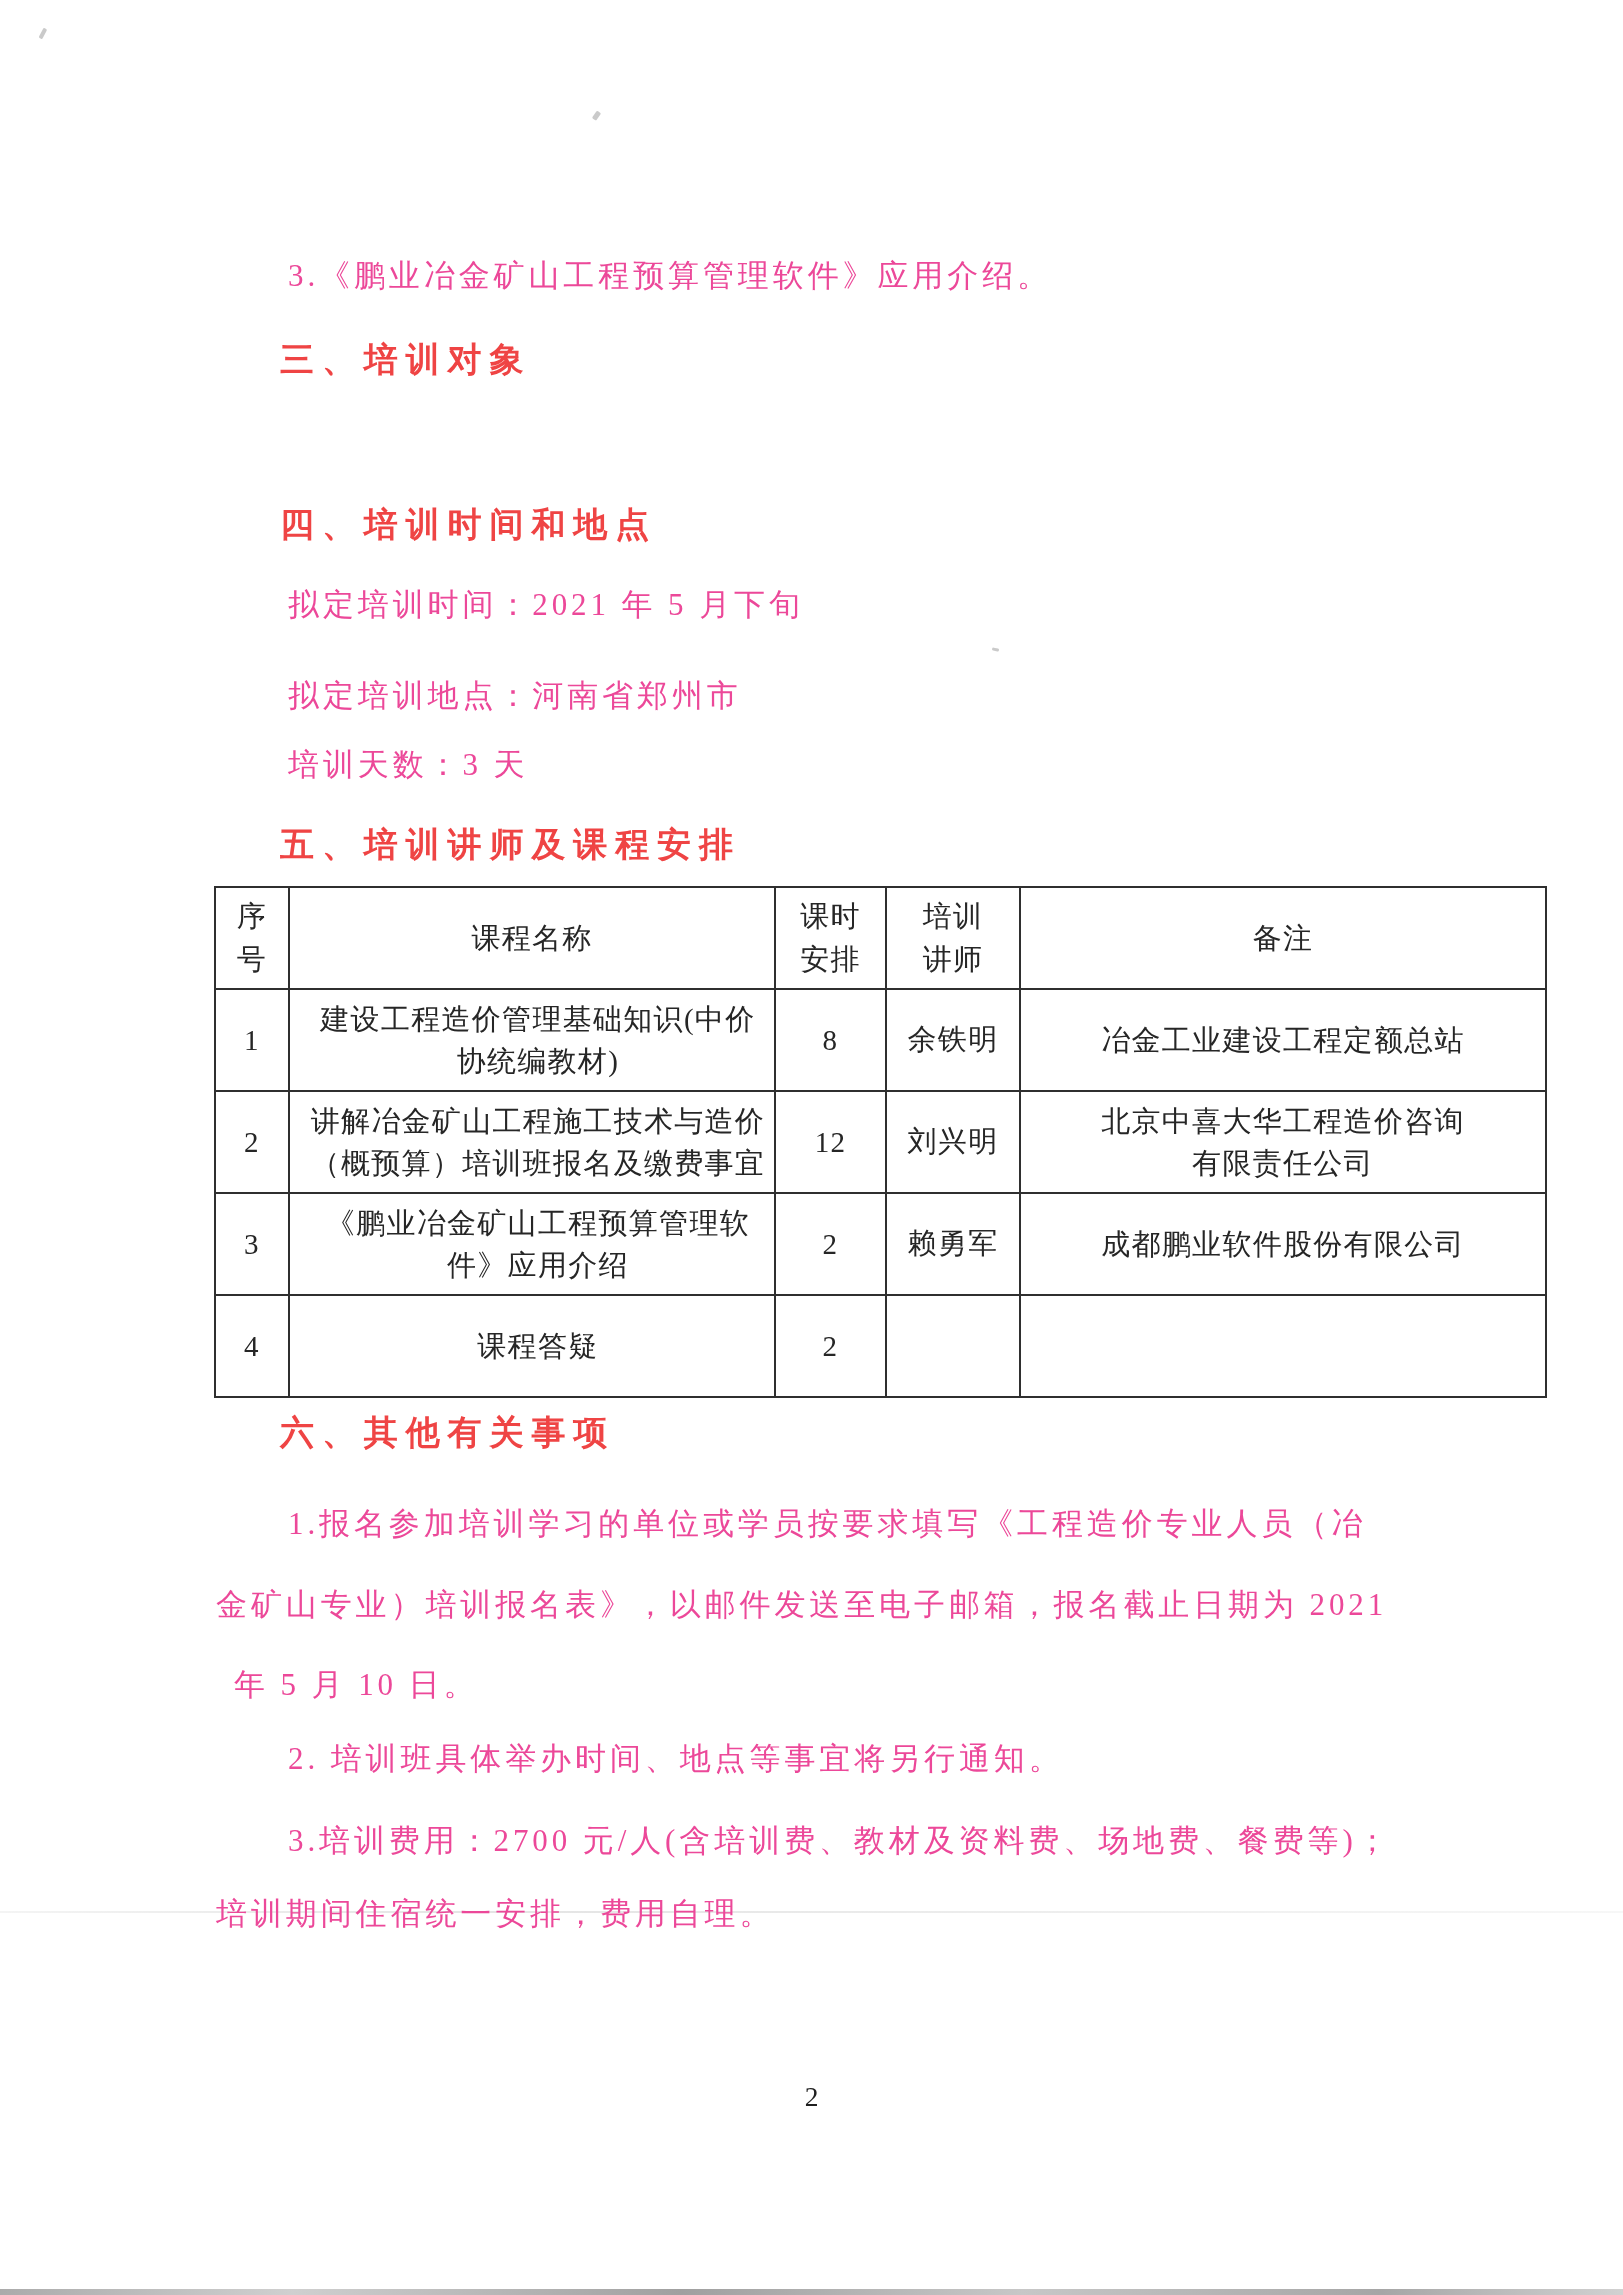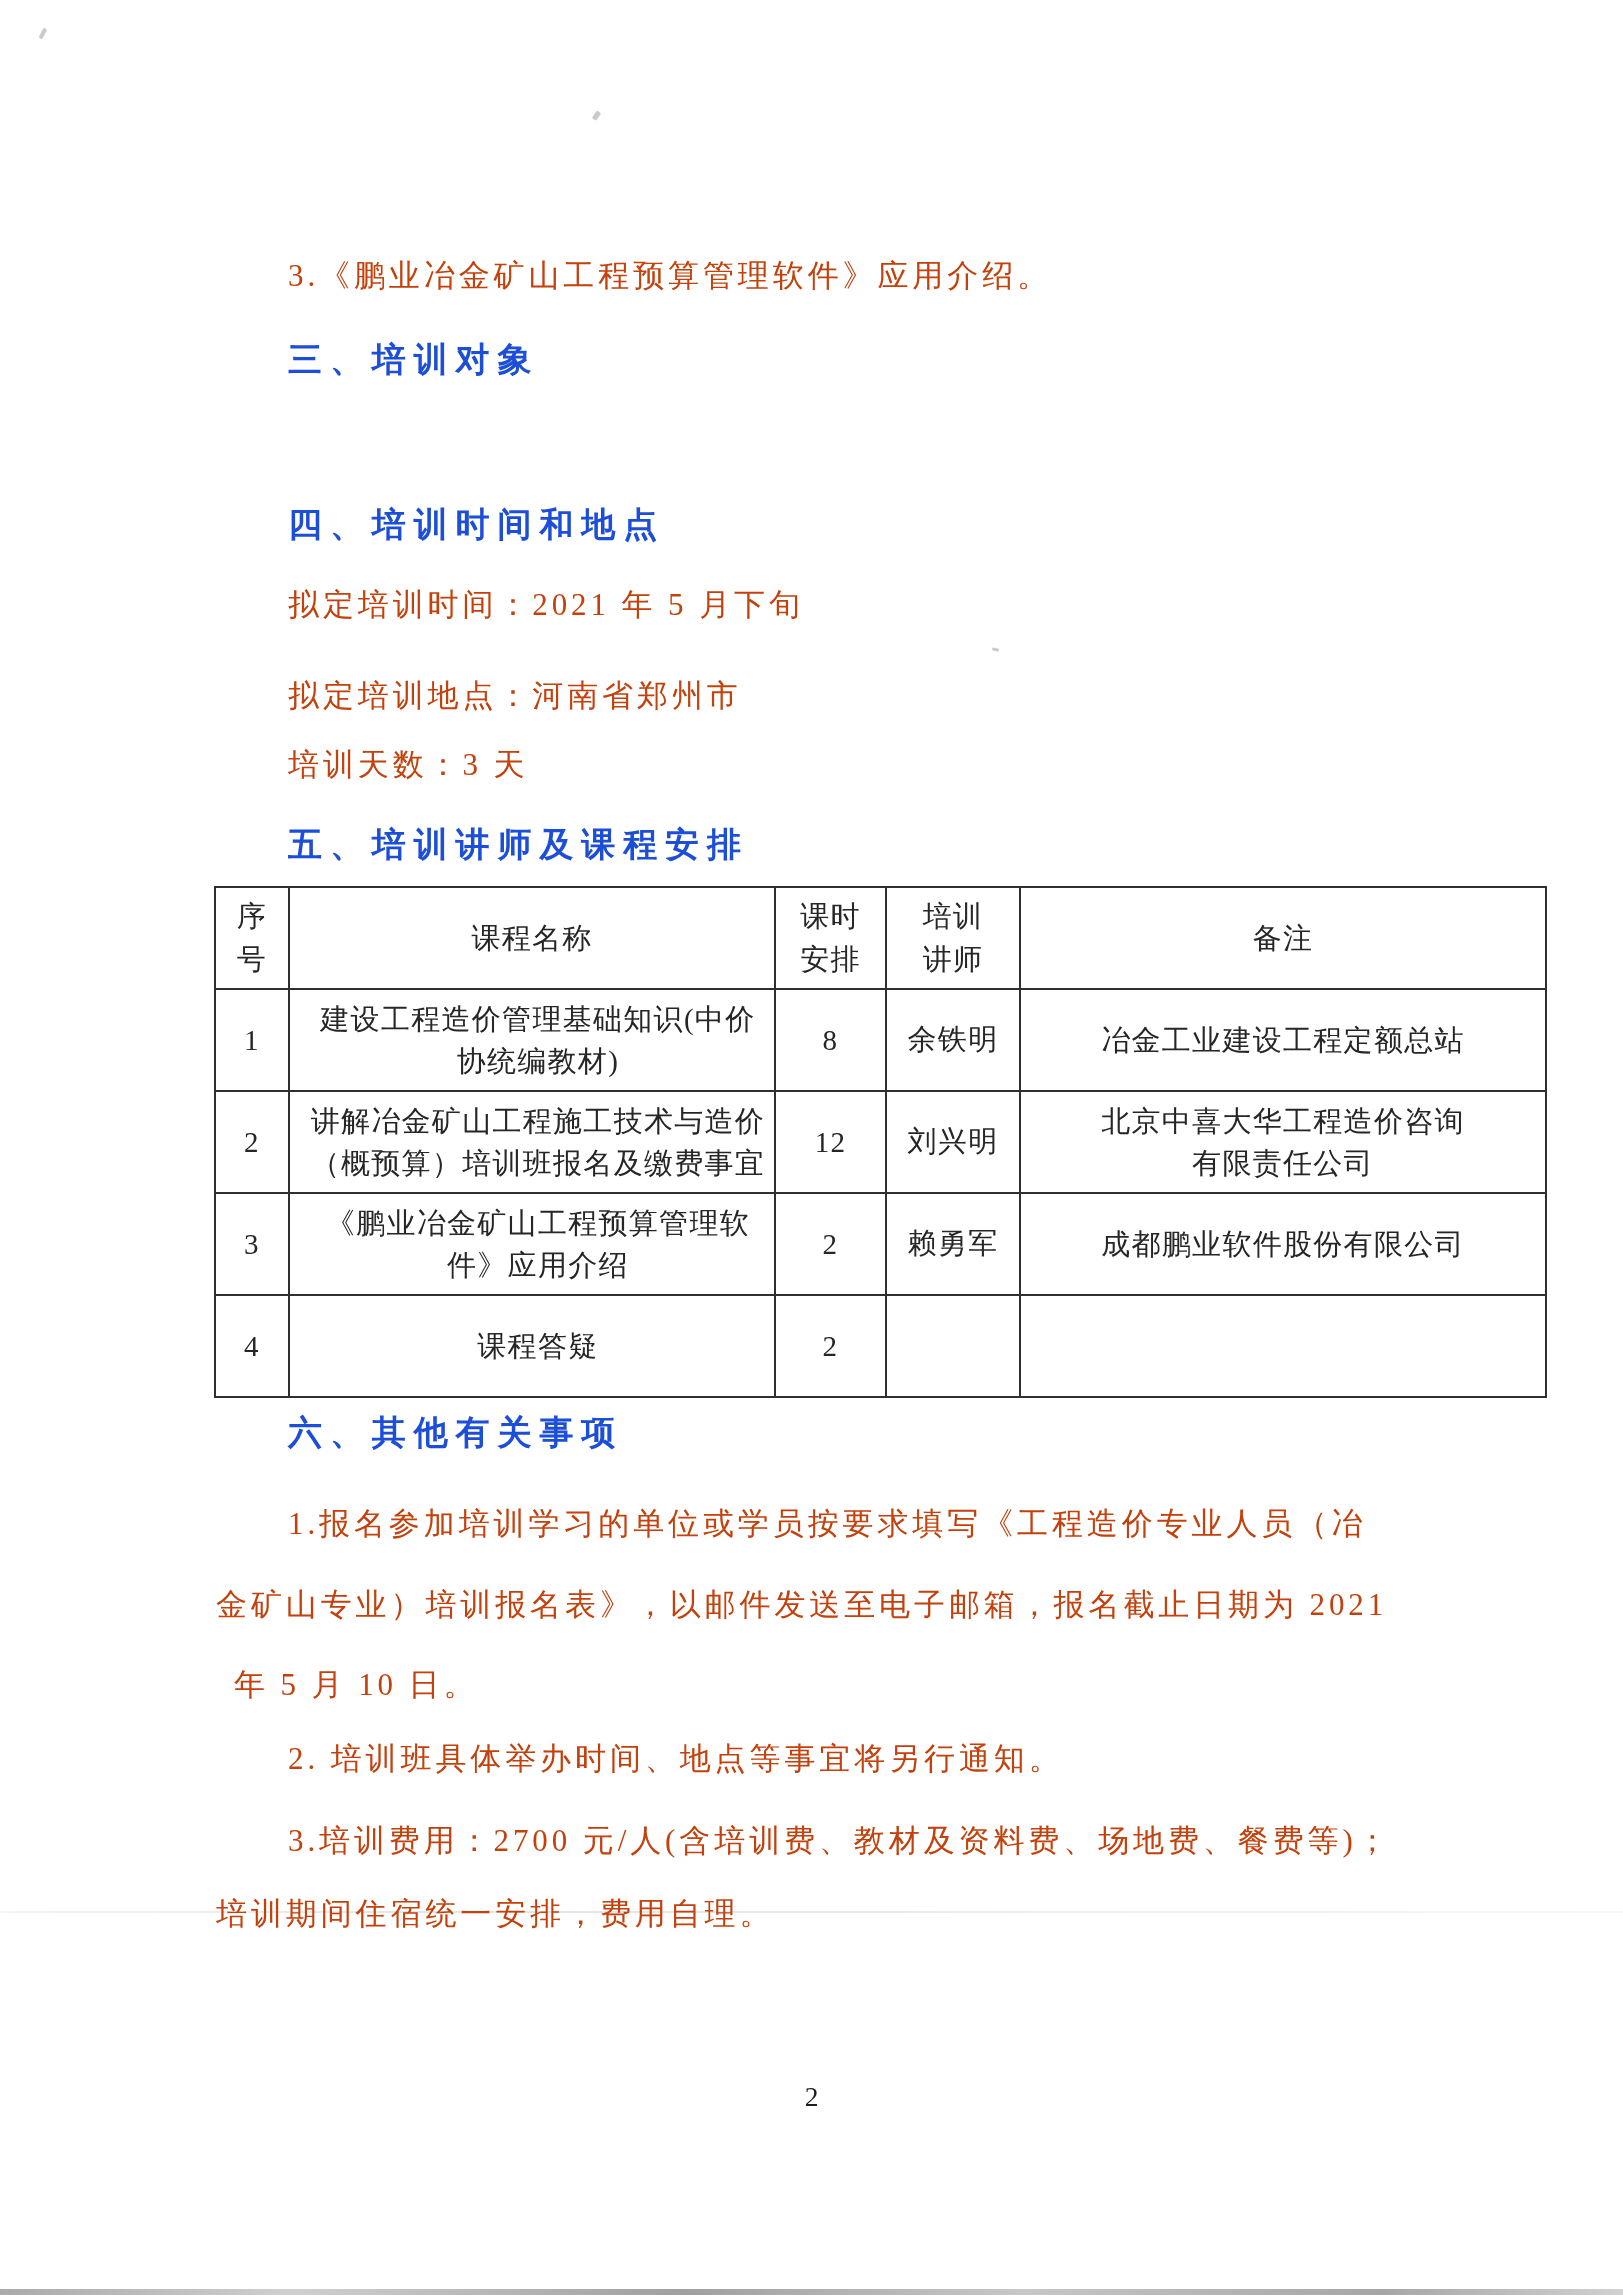--- a/index.html
+++ b/index.html
@@ -7,28 +7,28 @@
     position:relative;
     width:1623px;height:2295px;
     background:#ffffff;
     overflow:hidden;
     font-family:"Liberation Serif","DejaVu Serif",serif;
     color:#262626;
   }
   .line{
     position:absolute;left:216px;width:1231px;
     font-size:31px;letter-spacing:3.9px;line-height:38px;
-    white-space:nowrap;color:#c2410c;
+    white-space:nowrap;color:#ec4899;
   }
   .indent{padding-left:72px;}
   .heading{
-    position:absolute;left:216px;padding-left:72px;width:1178px;
+    position:absolute;left:208px;padding-left:72px;width:1178px;
     font-family:"Liberation Sans","DejaVu Sans",sans-serif;
     font-weight:bold;font-size:34px;letter-spacing:7.9px;line-height:39px;
-    white-space:nowrap;color:#1d4ed8;
+    white-space:nowrap;color:#ef4444;
   }
   table.schedule{
     position:absolute;left:214px;top:886px;
     width:1331px;border-collapse:collapse;table-layout:fixed;
   }
   table.schedule th,table.schedule td{
     border:2px solid #2f2f2f;
     height:100px;padding:0;
     font-size:29px;letter-spacing:1.3px;font-weight:normal;
     vertical-align:middle;text-align:center;color:#262626;

